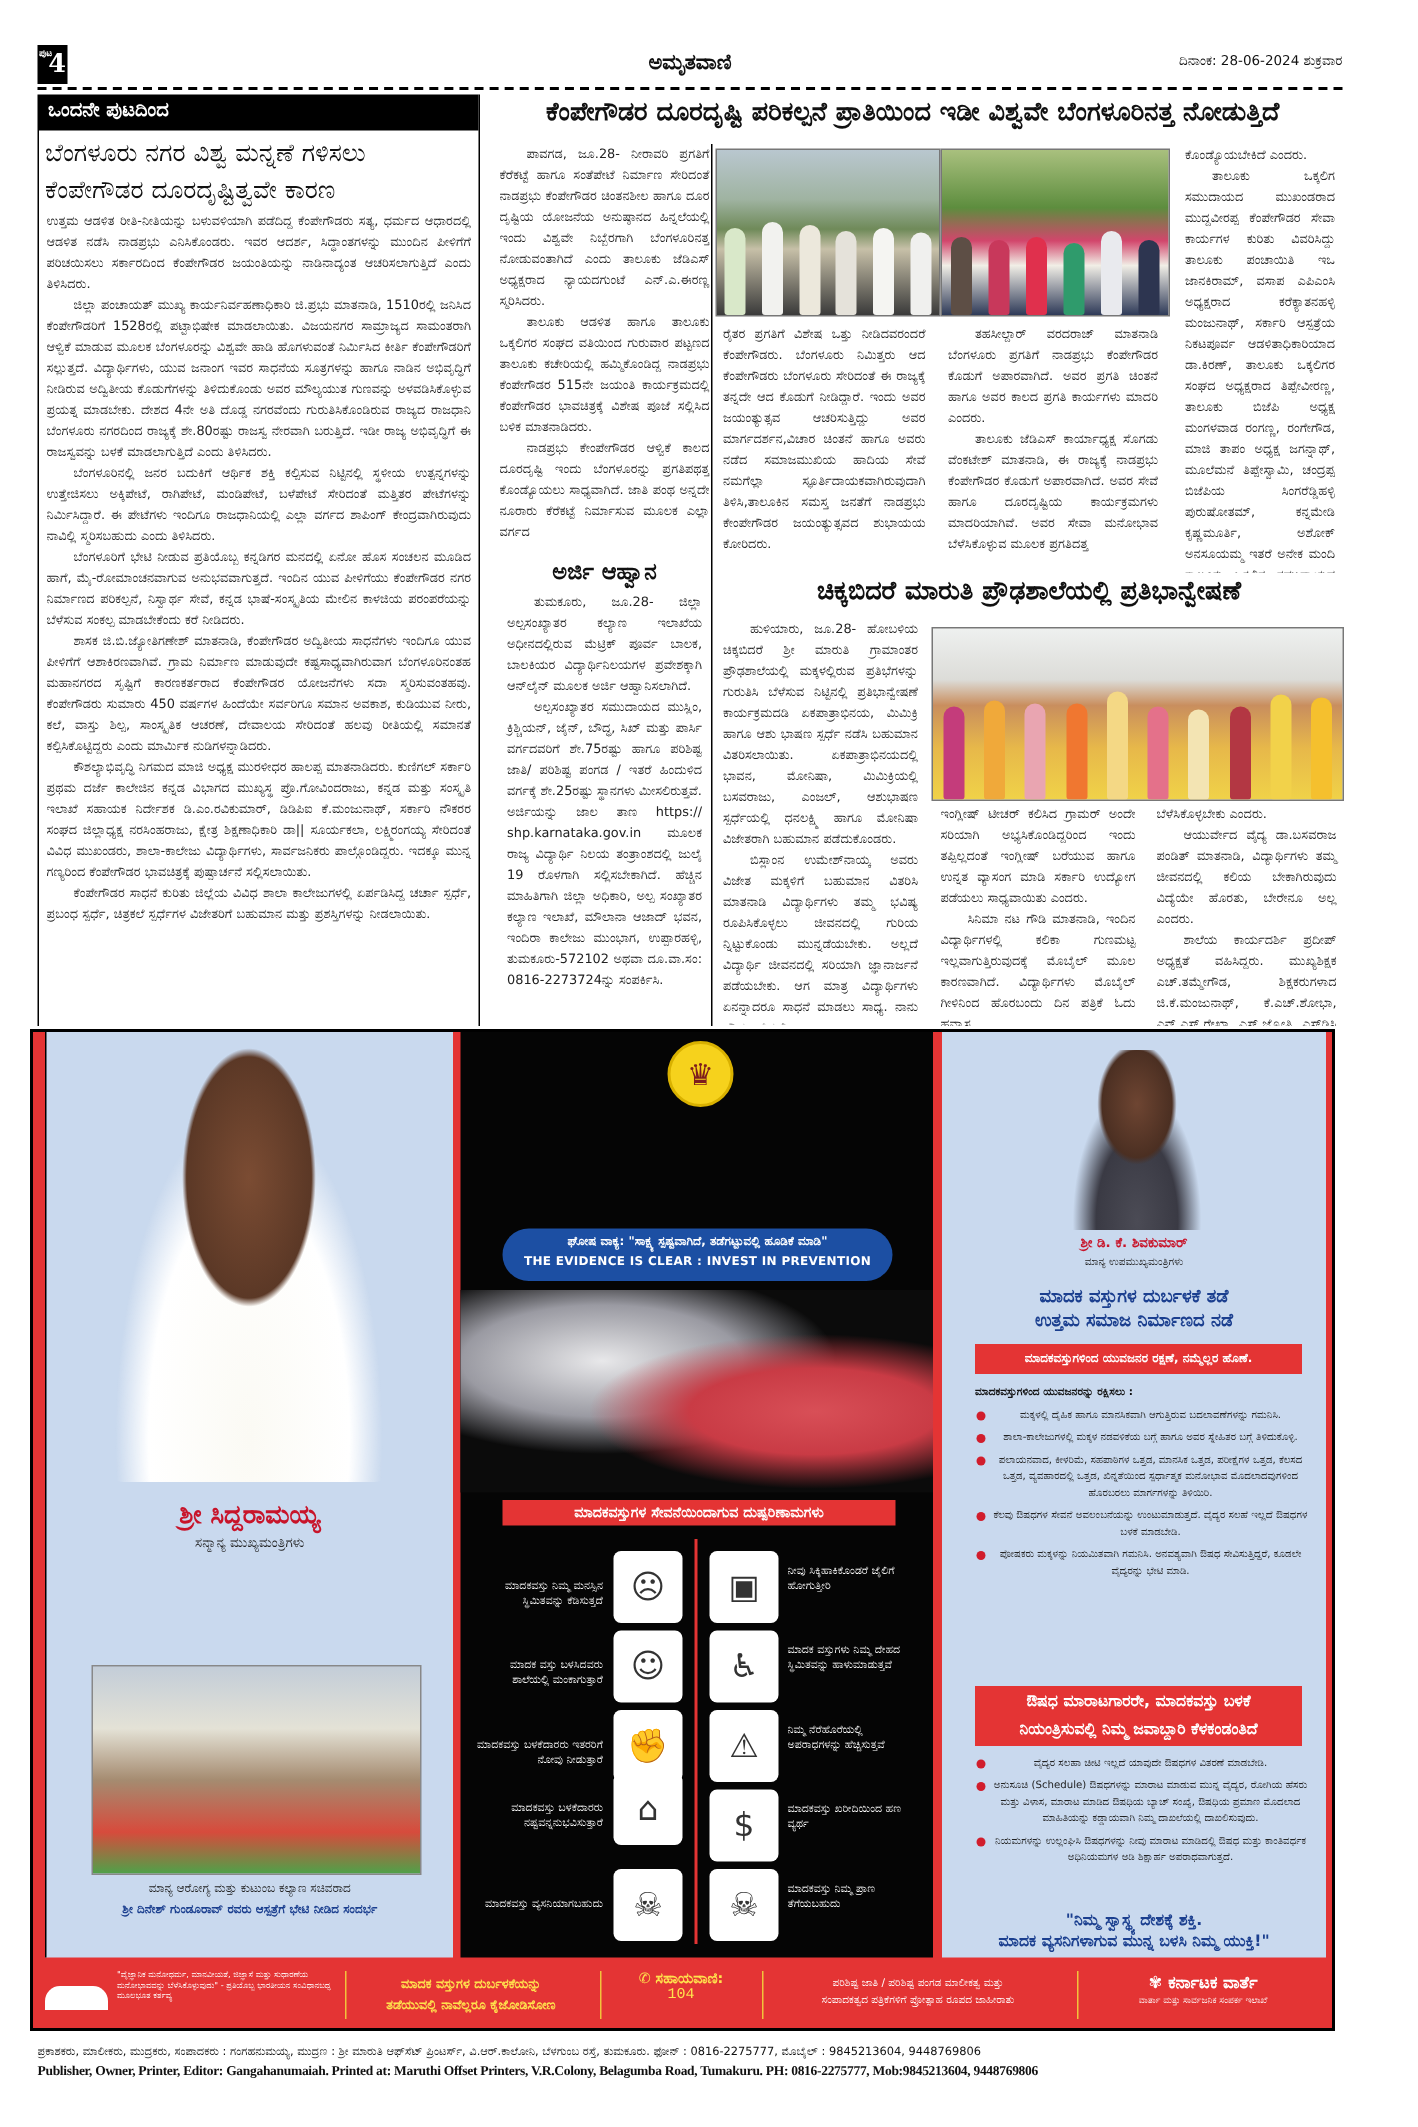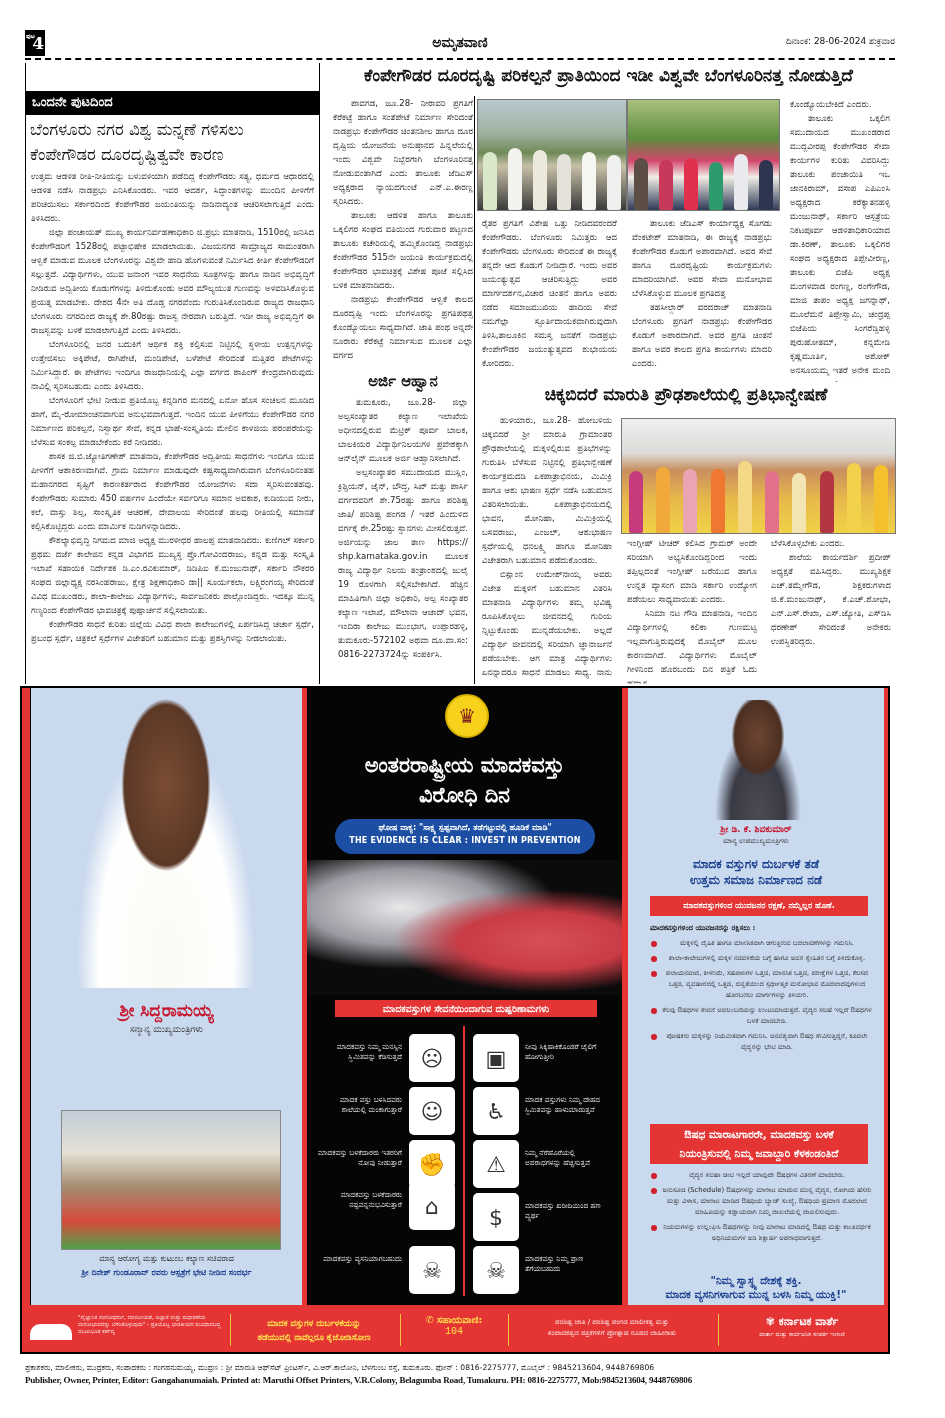--- a/index.html
+++ b/index.html
@@ -10,21 +10,21 @@
   .masthead { position: absolute; left: 25px; top: 30px; width: 870px; height: 28px; }
   .page-no { position: absolute; left: 0; top: 0; width: 20px; height: 26px; background: #000; color: #fff;
              font-family: "DejaVu Serif", serif; font-weight: bold; font-size: 17px; display:flex; align-items:center; justify-content:flex-end; padding-right:1px; }
   .page-no .lbl { position:absolute; left:1px; top:2px; font-size:6px; line-height:7px; width:7px; }
   .paper-name { position: absolute; left: 0; right: 0; top: 4px; text-align: center; font-weight: bold; font-size: 14px; }
   .dateline { position: absolute; right: 0; top: 6px; font-size: 9px; }
   .dash-rule { position: absolute; left: 25px; top: 58px; width: 870px; border-top: 2px dashed #000; }
 
   
   .col-left { position: absolute; left: 25px; top: 63px; width: 295px; height: 621px; border-left: 1px solid #000; border-right: 1px solid #000; }
-  .kicker { background: #000; color: #fff; font-weight: bold; font-size: 13px; padding: 3px 6px; height: 24px; margin-top: 28px; }
+  .kicker { background: #000; color: #fff; font-weight: bold; font-size: 13px; padding: 3px 6px; height: 24px; }
   .left-headline { text-align: left; font-weight: normal; font-size: 16.5px; line-height: 25px; padding: 2px 4px 2px; }
   .body-text { font-size: 8.6px; line-height: 14px; text-align: justify; padding: 0 5px; color: #222; }
   .body-text p { text-indent: 18px; }
   .body-text p.first { text-indent: 0; }
 
   .main-headline { position: absolute; left: 322px; top: 63px; width: 573px; height: 25px; font-weight: bold; font-size: 17px; line-height: 24px; text-align: center; white-space: nowrap; overflow:hidden; }
 
   .mid-col { position: absolute; left: 333px; top: 96px; width: 140px; }
   .mid-col .body-text, .r1-col .body-text, .r2-col .body-text { padding: 0; font-size: 8.6px; line-height: 14px; }
   .photo { position: absolute; border: 1px solid #777; overflow: hidden; }
@@ -71,21 +71,21 @@
   .slogan-kn { font-size: 8px; font-weight:bold; }
   .slogan-en { font-size: 8px; font-weight:bold; margin-top:3px; letter-spacing: .2px; }
   .drug-photo { position:absolute; left: 0; top: 172px; width: 315px; height: 135px;
      background: radial-gradient(ellipse at 75% 60%, #d84f57 0%, #c93b45 25%, rgba(0,0,0,0) 45%),
                  radial-gradient(ellipse at 30% 35%, #e8e8ea 0%, #9a9aa2 30%, rgba(0,0,0,0) 50%), #0b0b0b; }
   .effects-banner { position:absolute; left: 28px; top: 312px; width: 262px; height: 17px; background: #e43434; text-align:center; font-weight:bold; font-size: 9.5px; line-height:17px; }
   .divider-red { position:absolute; left: 156px; top: 338px; width: 2px; height: 270px; background: #e43434; }
   .eff { position:absolute; width: 145px; height: 48px; }
   .eff .ico { position:absolute; top:0; width: 46px; height: 48px; background:#fff; border-radius: 5px; display:flex; align-items:center; justify-content:center; font-size: 22px; color:#333; }
   .eff .txt { position:absolute; top: 8px; font-size: 7.3px; line-height: 10px; width: 85px; }
-  .eff.l .ico { left: 97px; } .eff.l .txt { left: 5px; text-align:right; }
+  .eff.l .ico { left: 97px; } .eff.l .txt { left: 5px; text-align:right;margin-top:10px; }
   .eff.r .ico { left: 0; } .eff.r .txt { left: 52px; text-align:left; }
 
   .ad-right { position: absolute; left: 606px; top: 0; width: 256px; height: 617px; background: #c9d9ee; }
   .dcm-photo { position:absolute; left: 75px; top: 12px; width: 110px; height: 120px;
      background: radial-gradient(ellipse at 50% 30%, #6e4532 0%, #4b2f22 30%, rgba(0,0,0,0) 34%),
                  radial-gradient(ellipse at 50% 95%, #4b4b55 0%, #3a3a44 35%, rgba(255,255,255,0) 55%); }
   .dcm-name { position:absolute; left:0; width:100%; top: 136px; text-align:center; color:#c8142a; font-weight:bold; font-size: 9px; }
   .dcm-title { position:absolute; left:0; width:100%; top: 149px; text-align:center; font-size: 7px; color:#222; }
   .r-head { position:absolute; left:0; width:100%; top: 168px; text-align:center; color:#1b3f8f; font-weight:bold; font-size: 12px; line-height: 16px; }
   .r-bar { position:absolute; left: 22px; width: 218px; background: #e43434; color:#fff; font-weight:bold; text-align:center; }
@@ -174,22 +174,22 @@
   </div>
 </div>
 
 <div class="r1a" style="height:160px;overflow:hidden;">
   <div class="body-text">
     <p class="first">ರೈತರ ಪ್ರಗತಿಗೆ ವಿಶೇಷ ಒತ್ತು ನೀಡಿದವರಂದರೆ ಕೆಂಪೇಗೌಡರು. ಬೆಂಗಳೂರು ನಿಮಿತ್ತರು ಆದ ಕೆಂಪೇಗೌಡರು ಬೆಂಗಳೂರು ಸೇರಿದಂತೆ ಈ ರಾಜ್ಯಕ್ಕೆ ತನ್ನದೇ ಆದ ಕೊಡುಗೆ ನೀಡಿದ್ದಾರೆ. ಇಂದು ಅವರ ಜಯಂತ್ಯುತ್ಸವ ಆಚರಿಸುತ್ತಿದ್ದು ಅವರ ಮಾರ್ಗದರ್ಶನ,ವಿಚಾರ ಚಿಂತನೆ ಹಾಗೂ ಅವರು ನಡೆದ ಸಮಾಜಮುಖಿಯ ಹಾದಿಯ ಸೇವೆ ನಮಗೆಲ್ಲಾ ಸ್ಫೂರ್ತಿದಾಯಕವಾಗಿರುವುದಾಗಿ ತಿಳಿಸಿ,ತಾಲೂಕಿನ ಸಮಸ್ತ ಜನತೆಗೆ ನಾಡಪ್ರಭು ಕೇಂಪೇಗೌಡರ ಜಯಂತ್ಯುತ್ಸವದ ಶುಭಾಯಯ ಕೋರಿದರು.</p>
   </div>
 </div>
 <div class="r1b" style="height:160px;overflow:hidden;">
   <div class="body-text">
+    <p>ತಹಸೀಲ್ದಾರ್ ವರದರಾಜ್ ಮಾತನಾಡಿ ಬೆಂಗಳೂರು ಪ್ರಗತಿಗೆ ನಾಡಪ್ರಭು ಕೆಂಪೇಗೌಡರ ಕೊಡುಗೆ ಅಪಾರವಾಗಿದೆ. ಅವರ ಪ್ರಗತಿ ಚಿಂತನೆ ಹಾಗೂ ಅವರ ಕಾಲದ ಪ್ರಗತಿ ಕಾರ್ಯಗಳು ಮಾದರಿ ಎಂದರು.</p>
     <p>ತಾಲೂಕು ಜೆಡಿಎಸ್ ಕಾರ್ಯಾಧ್ಯಕ್ಷ ಸೊಗಡು ವೆಂಕಟೇಶ್ ಮಾತನಾಡಿ, ಈ ರಾಜ್ಯಕ್ಕೆ ನಾಡಪ್ರಭು ಕೆಂಪೇಗೌಡರ ಕೊಡುಗೆ ಅಪಾರವಾಗಿದೆ. ಅವರ ಸೇವೆ ಹಾಗೂ ದೂರದೃಷ್ಟಿಯ ಕಾರ್ಯಕ್ರಮಗಳು ಮಾದರಿಯಾಗಿವೆ. ಅವರ ಸೇವಾ ಮನೋಭಾವ ಬೆಳೆಸಿಕೊಳ್ಳುವ ಮೂಲಕ ಪ್ರಗತಿದತ್ತ</p>
-    <p>ತಹಸೀಲ್ದಾರ್ ವರದರಾಜ್ ಮಾತನಾಡಿ ಬೆಂಗಳೂರು ಪ್ರಗತಿಗೆ ನಾಡಪ್ರಭು ಕೆಂಪೇಗೌಡರ ಕೊಡುಗೆ ಅಪಾರವಾಗಿದೆ. ಅವರ ಪ್ರಗತಿ ಚಿಂತನೆ ಹಾಗೂ ಅವರ ಕಾಲದ ಪ್ರಗತಿ ಕಾರ್ಯಗಳು ಮಾದರಿ ಎಂದರು.</p>
   </div>
 </div>
 <div class="r1c" style="height:285px;overflow:hidden;">
   <div class="body-text">
     <p class="first">ಕೊಂಡ್ಯೊಯಬೇಕಿದೆ ಎಂದರು.</p>
     <p>ತಾಲೂಕು ಒಕ್ಕಲಿಗ ಸಮುದಾಯದ ಮುಖಂಡರಾದ ಮುದ್ದವೀರಪ್ಪ ಕೆಂಪೇಗೌಡರ ಸೇವಾ ಕಾರ್ಯಗಳ ಕುರಿತು ವಿವರಿಸಿದ್ದು ತಾಲೂಕು ಪಂಚಾಯಿತಿ ಇಒ ಜಾನಕಿರಾಮ್, ವಸಾಪ ಎಪಿಎಂಸಿ ಅಧ್ಯಕ್ಷರಾದ ಕರೆಕ್ಯಾತನಹಳ್ಳಿ ಮಂಜುನಾಥ್, ಸರ್ಕಾರಿ ಆಸ್ಪತ್ರೆಯ ನಿಕಟಪೂರ್ವ ಆಡಳಿತಾಧಿಕಾರಿಯಾದ ಡಾ.ಕಿರಣ್, ತಾಲೂಕು ಒಕ್ಕಲಿಗರ ಸಂಘದ ಅಧ್ಯಕ್ಷರಾದ ತಿಪ್ಪೇವೀರಣ್ಣ, ತಾಲೂಕು ಬಿಜೆಪಿ ಅಧ್ಯಕ್ಷ ಮಂಗಳವಾಡ ರಂಗಣ್ಣ, ರಂಗೇಗೌಡ, ಮಾಜಿ ತಾಪಂ ಅಧ್ಯಕ್ಷ ಜಗನ್ನಾಥ್, ಮೂಲೆಮನೆ ತಿಪ್ಪೇಸ್ವಾಮಿ, ಚಂದ್ರಪ್ಪ ಬಿಜೆಪಿಯ ಸಿಂಗರೆಡ್ಡಿಹಳ್ಳಿ ಪುರುಷೋತಮ್, ಕನ್ನಮೇಡಿ ಕೃಷ್ಣಮೂರ್ತಿ, ಅಶೋಕ್ ಅನಸೂಯಮ್ಮ ಇತರೆ ಅನೇಕ ಮಂದಿ ತಾಲೂಕು ಒಕ್ಕಲಿಗ ಸಮುದಾಯದ ಹಿರಿಯ ಮುಖಂಡರು, ಸಂಘ ಸಂಸ್ಥೆಯ ಪ್ರತಿನಿಧಿ ಹಾಗೂ ತಾಲೂಕು ಮಟ್ಟದ ಅಧಿಕಾರಿ ವರ್ಗ ಹಾಗೂ ವಿವಿಧ ಇಲಾಖೆಯ ಸಿಬ್ಬಂದಿ ಉಪಸ್ಥಿತರಿದ್ದರು.</p>
   </div>
 </div>
 
 <div class="sub-headline arji">ಅರ್ಜಿ ಆಹ್ವಾನ</div>
@@ -225,41 +225,38 @@
 </div>
 <div class="stu-a" style="height:148px;overflow:hidden;">
   <div class="body-text">
     <p class="first">ಇಂಗ್ಲೀಷ್ ಟೀಚರ್ ಕಲಿಸಿದ ಗ್ರಾಮರ್ ಅಂದೇ ಸರಿಯಾಗಿ ಅಭ್ಯಸಿಕೊಂಡಿದ್ದರಿಂದ ಇಂದು ತಪ್ಪಿಲ್ಲದಂತೆ ಇಂಗ್ಲೀಷ್ ಬರೆಯುವ ಹಾಗೂ ಉನ್ನತ ವ್ಯಾಸಂಗ ಮಾಡಿ ಸರ್ಕಾರಿ ಉದ್ಯೋಗ ಪಡೆಯಲು ಸಾಧ್ಯವಾಯಿತು ಎಂದರು.</p>
     <p>ಸಿನಿಮಾ ನಟ ಗೌಡಿ ಮಾತನಾಡಿ, ಇಂದಿನ ವಿದ್ಯಾರ್ಥಿಗಳಲ್ಲಿ ಕಲಿಕಾ ಗುಣಮಟ್ಟ ಇಲ್ಲವಾಗುತ್ತಿರುವುದಕ್ಕೆ ಮೊಬೈಲ್ ಮೂಲ ಕಾರಣವಾಗಿದೆ. ವಿದ್ಯಾರ್ಥಿಗಳು ಮೊಬೈಲ್ ಗೀಳಿನಿಂದ ಹೊರಬಂದು ದಿನ ಪತ್ರಿಕೆ ಓದು ಹವ್ಯಾಸ</p>
   </div>
 </div>
 <div class="stu-b" style="height:148px;overflow:hidden;">
   <div class="body-text">
     <p class="first">ಬೆಳೆಸಿಕೊಳ್ಳಬೇಕು ಎಂದರು.</p>
+    <p>ಆಯುರ್ವೇದ ವೈದ್ಯ ಡಾ.ಬಸವರಾಜ ಪಂಡಿತ್ ಮಾತನಾಡಿ, ವಿದ್ಯಾರ್ಥಿಗಳು ತಮ್ಮ ಜೀವನದಲ್ಲಿ ಕಲಿಯ ಬೇಕಾಗಿರುವುದು ವಿದ್ಯೆಯೇ ಹೊರತು, ಬೇರೇನೂ ಅಲ್ಲ ಎಂದರು.</p>
     <p>ಶಾಲೆಯ ಕಾರ್ಯದರ್ಶಿ ಪ್ರದೀಪ್ ಅಧ್ಯಕ್ಷತೆ ವಹಿಸಿದ್ದರು. ಮುಖ್ಯಶಿಕ್ಷಕ ಎಚ್.ತಮ್ಮೇಗೌಡ, ಶಿಕ್ಷಕರುಗಳಾದ ಜಿ.ಕೆ.ಮಂಜುನಾಥ್, ಕೆ.ಎಚ್.ಶೋಭಾ, ಎನ್.ಎಸ್.ರೇಖಾ, ಎಸ್.ಜ್ಯೋತಿ, ಎಸ್‌ಡಿಸಿ ಧರಣೇಶ್ ಸೇರಿದಂತೆ ಅನೇಕರು ಉಪಸ್ಥಿತರಿದ್ದರು.</p>
   </div>
 </div>
 
 <div class="ad">
 
   <div class="ad-left">
     <div class="cm-photo"></div>
     <div class="cm-name">ಶ್ರೀ ಸಿದ್ದರಾಮಯ್ಯ</div>
     <div class="cm-title">ಸನ್ಮಾನ್ಯ ಮುಖ್ಯಮಂತ್ರಿಗಳು</div>
     <div class="visit-photo"></div>
     <div class="visit-cap1">ಮಾನ್ಯ ಆರೋಗ್ಯ ಮತ್ತು ಕುಟುಂಬ ಕಲ್ಯಾಣ ಸಚಿವರಾದ</div>
     <div class="visit-cap2">ಶ್ರೀ ದಿನೇಶ್ ಗುಂಡೂರಾವ್ ರವರು ಆಸ್ಪತ್ರೆಗೆ ಭೇಟಿ ನೀಡಿದ ಸಂದರ್ಭ</div>
   </div>
 
   <div class="ad-mid">
     <div class="emblem">♛</div>
-    <div class="drug-day-title">
-      <div>ಅಂತರರಾಷ್ಟ್ರೀಯ ಮಾದಕವಸ್ತು</div>
-      <div>ವಿರೋಧಿ ದಿನ</div>
-    </div>
     <div class="slogan-pill">
       <div class="slogan-kn">ಘೋಷ ವಾಕ್ಯ: "ಸಾಕ್ಷ್ಯ ಸ್ಪಷ್ಟವಾಗಿದೆ, ತಡೆಗಟ್ಟುವಲ್ಲಿ ಹೂಡಿಕೆ ಮಾಡಿ"</div>
       <div class="slogan-en">THE EVIDENCE IS CLEAR : INVEST IN PREVENTION</div>
     </div>
     <div class="drug-photo"></div>
     <div class="effects-banner">ಮಾದಕವಸ್ತುಗಳ ಸೇವನೆಯಿಂದಾಗುವ ದುಷ್ಪರಿಣಾಮಗಳು</div>
     <div class="divider-red"></div>
 
     <div class="eff l" style="left:5px;top:346px;">
       <span class="txt">ಮಾದಕವಸ್ತು ನಿಮ್ಮ ಮನಸ್ಸಿನ ಸ್ಥಿಮಿತವನ್ನು ಕೆಡಿಸುತ್ತದೆ</span>

